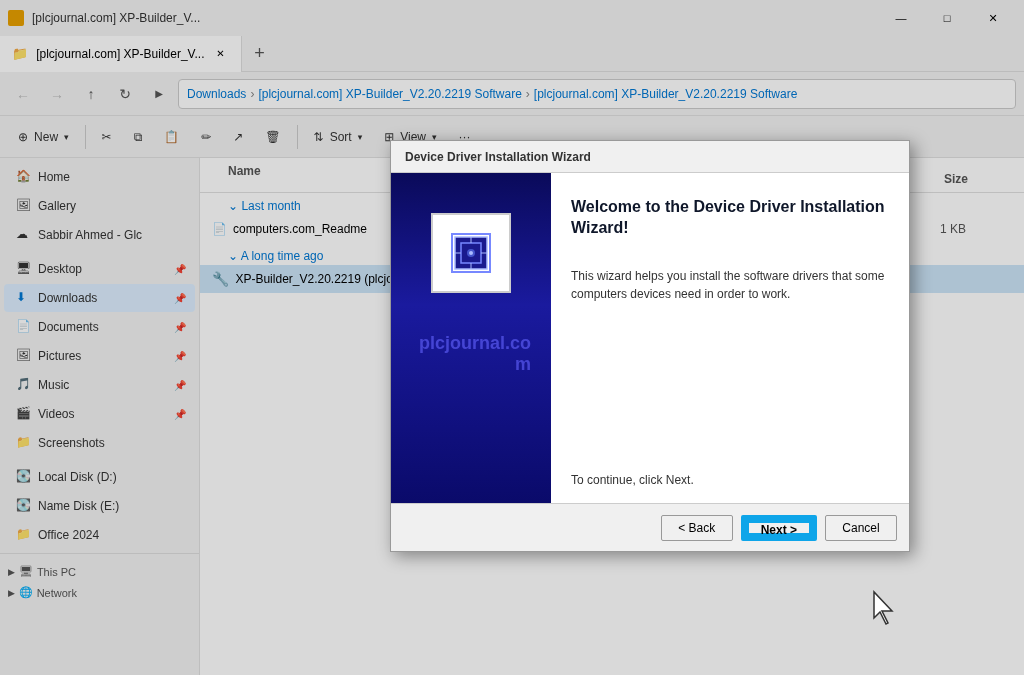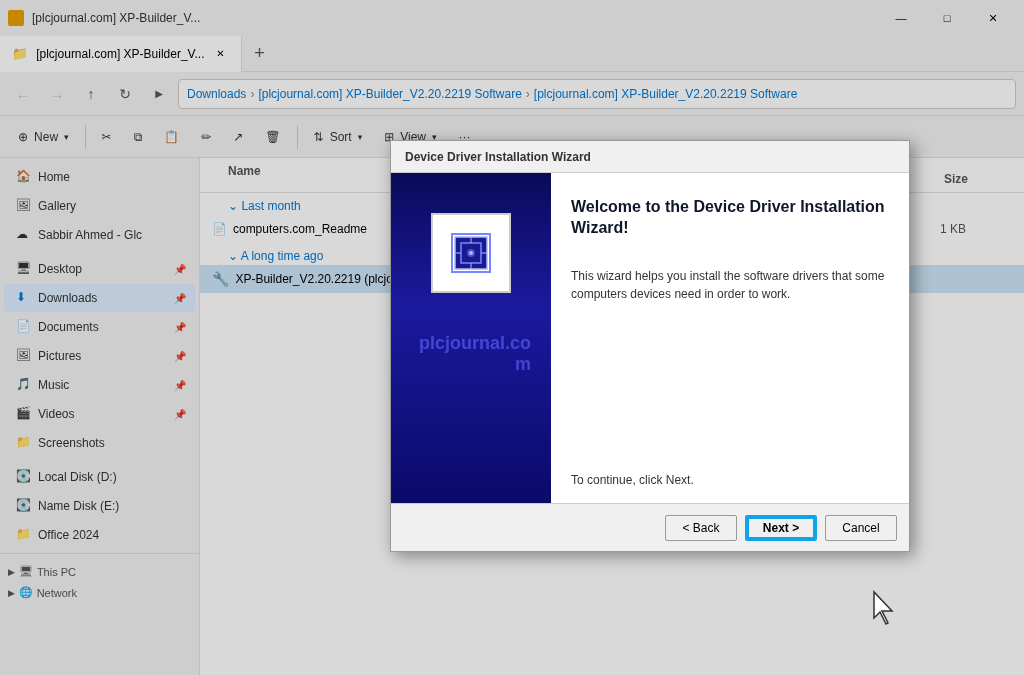--- a/index.html
+++ b/index.html
@@ -315,21 +315,21 @@
       min-width: 72px;
       padding: 0 12px;
       font-size: 12px;
       background: #f0f0f0;
       border: 1px solid #999;
       cursor: pointer;
       border-radius: 2px;
     }
     .wizard-btn.primary {
       background: #f0f0f0;
-      border: 4px solid #0ea5e9;
+      border: 8px solid #0ea5e9;
       font-weight: 600;
     }
 
     
     .cursor {
       position: absolute;
       width: 28px; height: 36px;
       z-index: 100;
       pointer-events: none;
     }

